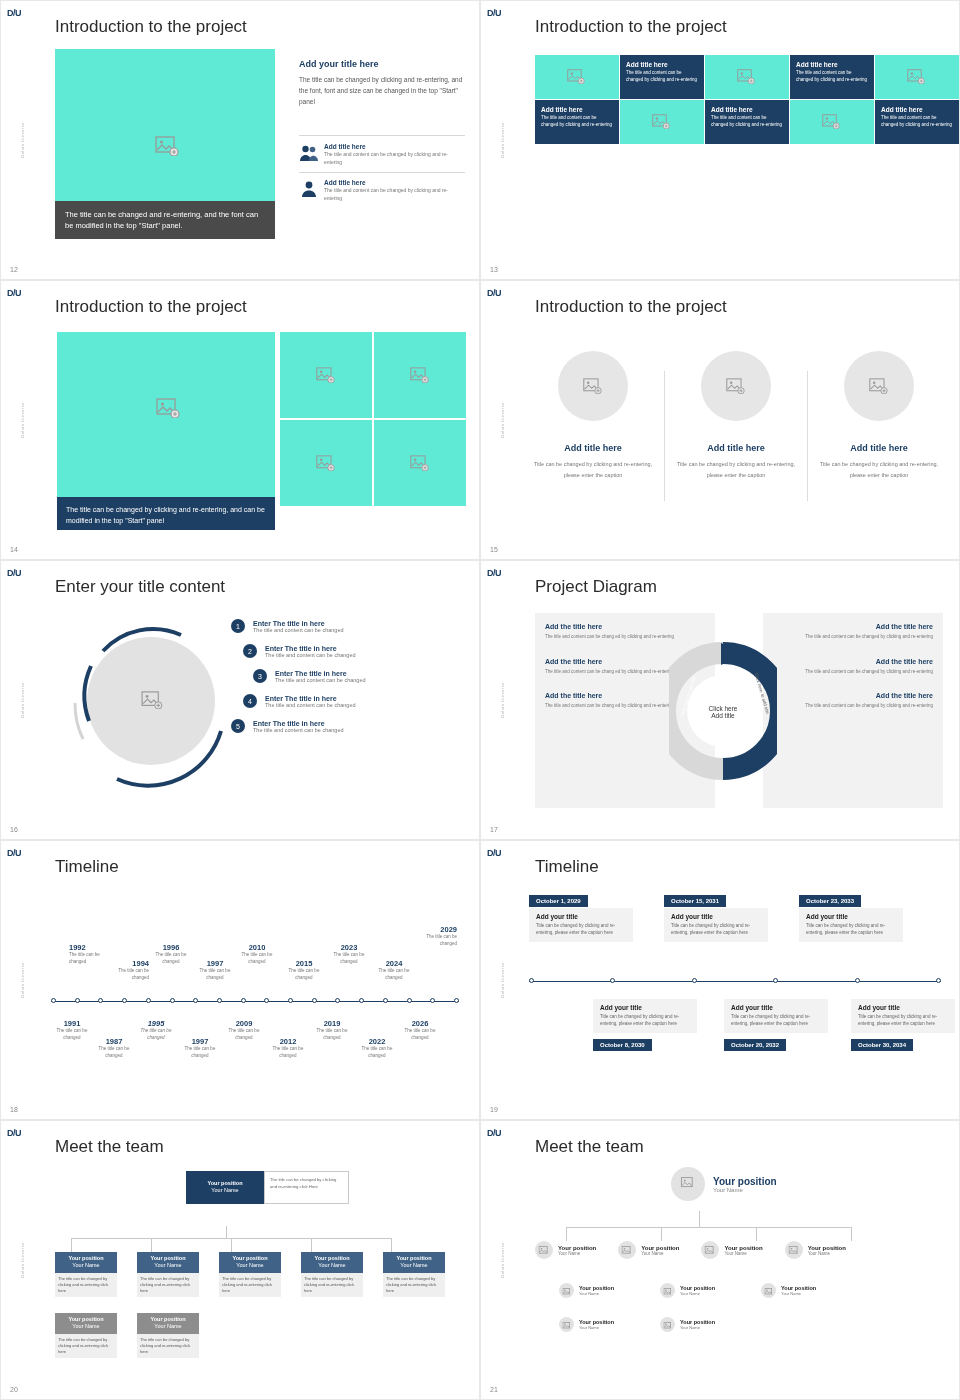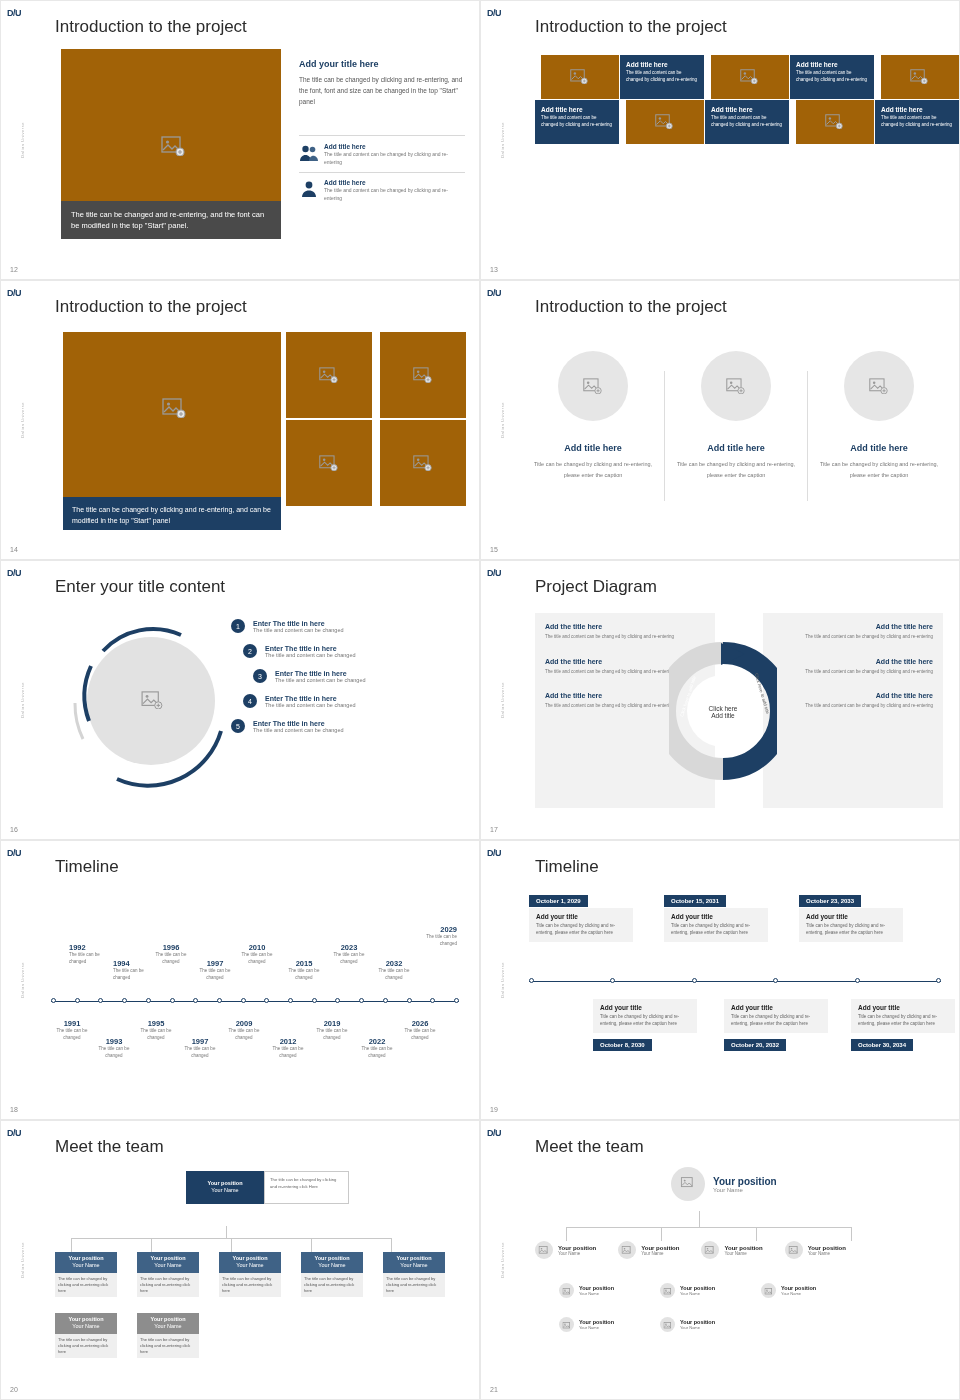--- a/index.html
+++ b/index.html
@@ -51,23 +51,22 @@
     letter-spacing: 0.5px;
   }
   .title {
     position: absolute;
     left: 54px; top: 16px;
     font-size: 17px;
     color: #2b2b2b;
     font-weight: normal;
   }
   .ph {
-    background: #a16207;
+    background: #5eead4;
     position: relative;
-    margin-left: 6px;
   }
   .ph-icon {
     position: absolute;
     left: 50%; top: 50%;
     transform: translate(-50%, -50%);
     width: 20px; height: 16px;
   }
   .ph-icon svg { display: block; }
   .navy { background: #1d3f64; color: #fff; }
   .caption-dark {
@@ -586,60 +585,60 @@
         </div>
     <div style="position:absolute;left:330px;top:102px;width:36px;text-align:center;">
           <div class="yr">2023</div>
           <div class="yr-txt">The title can be changed</div>
         </div>
     <div style="position:absolute;left:418px;top:84px;width:38px;text-align:right;">
           <div class="yr">2029</div>
           <div class="yr-txt">The title can be changed</div>
         </div>
 
-    <div style="position:absolute;left:112px;top:118px;width:36px;text-align:left;">
+    <div style="position:absolute;left:112px;top:118px;width:36px;text-align:right;">
           <div class="yr">1994</div>
           <div class="yr-txt">The title can be changed</div>
         </div>
     <div style="position:absolute;left:196px;top:118px;width:36px;text-align:center;">
           <div class="yr">1997</div>
           <div class="yr-txt">The title can be changed</div>
         </div>
     <div style="position:absolute;left:285px;top:118px;width:36px;text-align:center;">
           <div class="yr">2015</div>
           <div class="yr-txt">The title can be changed</div>
         </div>
     <div style="position:absolute;left:375px;top:118px;width:36px;text-align:center;">
-          <div class="yr">2032</div>
+          <div class="yr">2024</div>
           <div class="yr-txt">The title can be changed</div>
         </div>
 
     <div style="position:absolute;left:52px;top:178px;width:38px;text-align:center;">
           <div class="yr">1991</div>
           <div class="yr-txt">The title can be changed</div>
         </div>
-    <div style="position:absolute;left:136px;top:178px;width:38px;text-align:center;">
+    <div style="position:absolute;left:136px;top:178px;width:38px;text-align:center;font-style:italic;">
           <div class="yr">1995</div>
           <div class="yr-txt">The title can be changed</div>
         </div>
     <div style="position:absolute;left:224px;top:178px;width:38px;text-align:center;">
           <div class="yr">2009</div>
           <div class="yr-txt">The title can be changed</div>
         </div>
     <div style="position:absolute;left:312px;top:178px;width:38px;text-align:center;">
           <div class="yr">2019</div>
           <div class="yr-txt">The title can be changed</div>
         </div>
     <div style="position:absolute;left:400px;top:178px;width:38px;text-align:center;">
           <div class="yr">2026</div>
           <div class="yr-txt">The title can be changed</div>
         </div>
 
     <div style="position:absolute;left:94px;top:196px;width:38px;text-align:center;">
-          <div class="yr">1993</div>
+          <div class="yr">1987</div>
           <div class="yr-txt">The title can be changed</div>
         </div>
     <div style="position:absolute;left:180px;top:196px;width:38px;text-align:center;">
           <div class="yr">1997</div>
           <div class="yr-txt">The title can be changed</div>
         </div>
     <div style="position:absolute;left:268px;top:196px;width:38px;text-align:center;">
           <div class="yr">2012</div>
           <div class="yr-txt">The title can be changed</div>
         </div>

